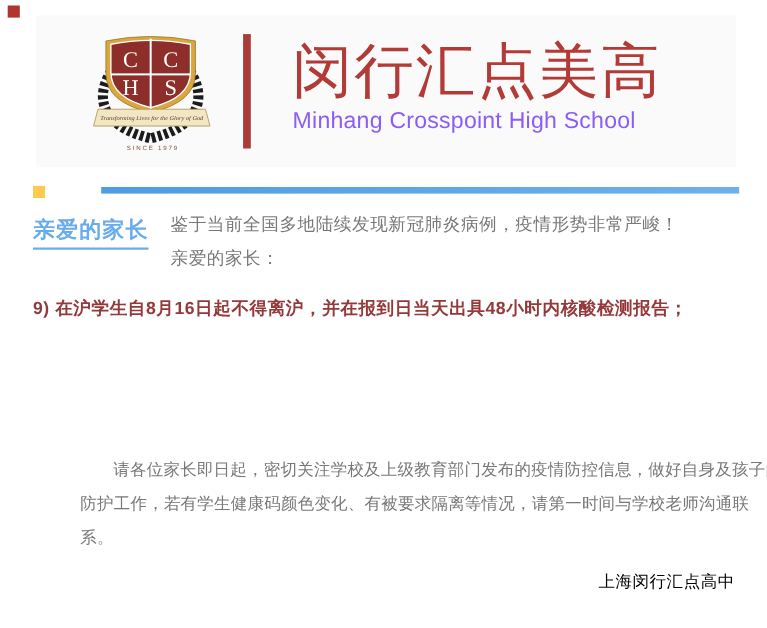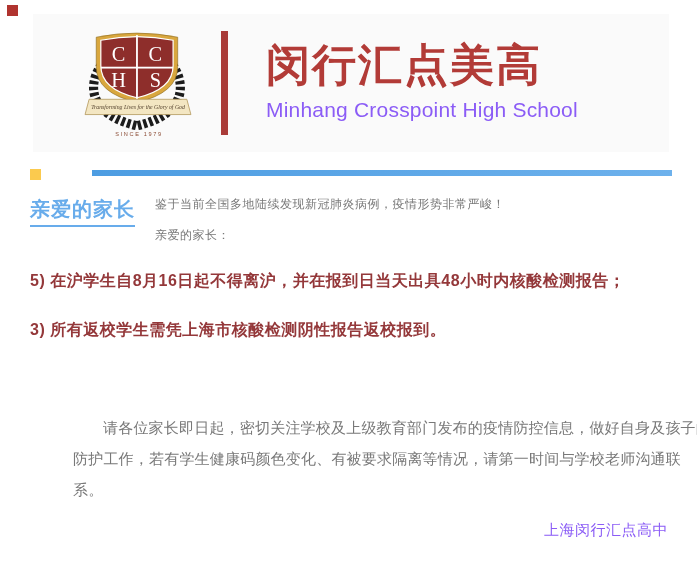--- a/index.html
+++ b/index.html
@@ -6,41 +6,41 @@
   #page{
     position:relative;width:697px;height:571px;background:#ffffff;overflow:hidden;
     font-family:"Liberation Sans","DejaVu Sans",sans-serif;
   }
   .corner-sq{position:absolute;left:7px;top:5px;width:11px;height:11px;background:#b0342f;}
   .header-card{position:absolute;left:33px;top:14px;width:636px;height:138px;background:#fafafa;}
   .crest{position:absolute;left:50px;top:11px;width:112px;height:116px;}
   .vbar{position:absolute;left:188px;top:17px;width:7px;height:104px;background:#a93b38;}
   .title-block{position:absolute;left:233px;top:20px;white-space:nowrap;}
   .title-cn{
-    font-size:44px;font-weight:bold;color:#b23b37;letter-spacing:2px;line-height:62px;
+    font-size:54px;font-weight:normal;color:#b23b37;letter-spacing:2px;line-height:62px;
   }
   .title-en{
     font-size:21px;color:#8b5cf6;letter-spacing:0.2px;line-height:24px;margin-top:2px;
   }
   .divider-yellow{position:absolute;left:30px;top:169px;width:11px;height:11px;background:#fbca4e;}
   .divider-blue{position:absolute;left:92px;top:170px;width:580px;height:6px;
     background:linear-gradient(90deg,#4d9de2,#6db1ec);}
   .salutation{
     position:absolute;left:30px;top:196px;font-size:20px;font-weight:bold;color:#68aceb;
     line-height:27px;letter-spacing:1px;padding-bottom:2px;border-bottom:2px solid #68aceb;
   }
-  .intro{position:absolute;left:155px;top:189px;font-size:12px;color:#787878;
+  .intro{position:absolute;left:155px;top:189px;font-size:16px;color:#787878;
     line-height:31px;letter-spacing:0.5px;}
   .rules{position:absolute;left:30px;top:272px;}
   .rule-item{font-size:16px;font-weight:bold;color:#94383a;line-height:18px;
     letter-spacing:0.5px;margin-bottom:31px;white-space:nowrap;}
   .paragraph{position:absolute;left:30px;top:412px;width:638px;font-size:15px;color:#787878;
     line-height:31px;text-indent:2em;letter-spacing:0.2px;margin-left:43px;}
   .signature{position:absolute;right:29px;top:518px;text-align:right;font-size:15px;
-    color:#8b5cf6;line-height:24px;letter-spacing:0.5px;}
+    color:#000000;line-height:24px;letter-spacing:0.5px;}
   .serif{font-family:"Liberation Serif","DejaVu Serif",serif;}
 </style>
 </head>
 <body>
 
 <div id="page">
 
   <div class="corner-sq"></div>
 
   <div class="header-card">
@@ -84,22 +84,21 @@
   <div class="salutation">
     <div>亲爱的家长</div>
   </div>
 
   <div class="intro">
     <div>鉴于当前全国多地陆续发现新冠肺炎病例，疫情形势非常严峻！</div>
     <div>亲爱的家长：</div>
   </div>
 
   <div class="rules">
-    <div class="rule-item">5) 在沪学生自8月16日起不得离沪，并在报到日当天出具48小时内核酸检测报告；</div>
-    <div class="rule-item">3) 所有返校学生需凭上海市核酸检测阴性报告返校报到。</div>
+    <div class="rule-item">9) 在沪学生自8月16日起不得离沪，并在报到日当天出具48小时内核酸检测报告；</div>
   </div>
 
   <div class="paragraph">请各位家长即日起，密切关注学校及上级教育部门发布的疫情防控信息，做好自身及孩子的防护工作，若有学生健康码颜色变化、有被要求隔离等情况，请第一时间与学校老师沟通联系。</div>
 
   <div class="signature">
     <div>上海闵行汇点高中</div>
   </div>
 
 </div>
 

